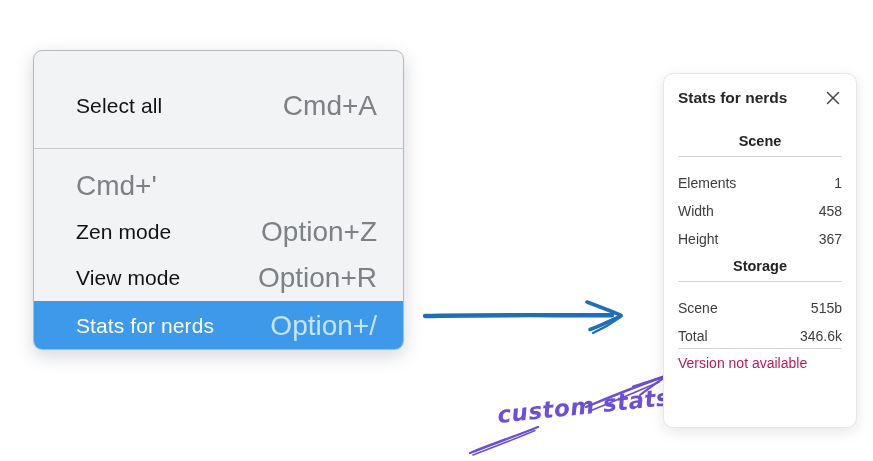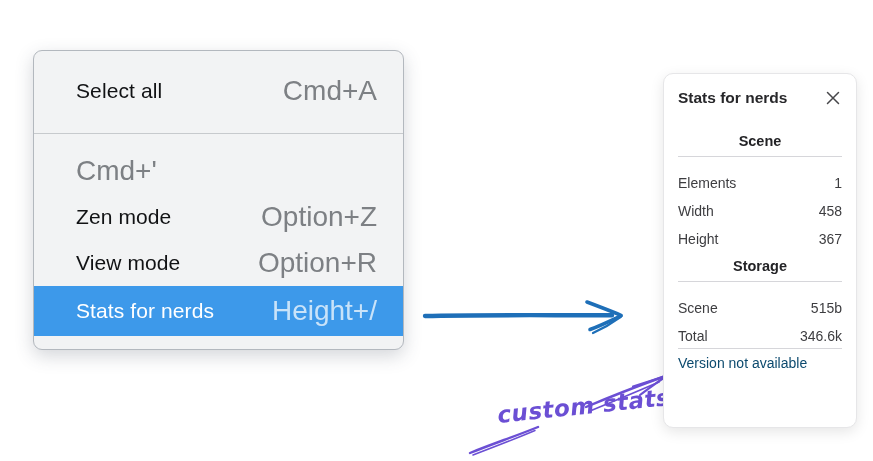--- a/index.html
+++ b/index.html
@@ -13,21 +13,21 @@
   .canvas { position: absolute; inset: 0; }
 
   
   .menu {
     position: absolute; left: 33px; top: 50px;
     width: 371px; height: 300px;
     background: #f2f3f4;
     border: 1px solid #b3b8be;
     border-radius: 9px;
     box-shadow: 0 6px 18px rgba(60,70,85,0.22);
-    padding: 12px 0 15px;
+    padding: 27px 0 15px;
     overflow: hidden;
   }
   .menu-item {
     height: 46px;
     display: flex; align-items: center; justify-content: space-between;
     padding: 0 26px 0 42px;
     cursor: default;
   }
   .menu-group-first .menu-item { height: 56px; }
   .menu-item .mi-label { font-size: 21px; color: #111214; letter-spacing: 0.1px; }
@@ -60,21 +60,21 @@
   .section-title {
     text-align: center; font-weight: bold; font-size: 14.5px;
     color: #232326; margin-top: 8px; height: 22px; line-height: 22px;
   }
   .section:first-of-type .section-title { margin-top: 20px; }
   .section-hr { border: none; border-top: 1px solid #d6d6da; margin: 4px 0 6px; }
   .stat-row {
     display: flex; align-items: flex-end; justify-content: space-between;
     height: 28px; font-size: 14px; color: #3d3d40;
   }
-  .section-note { margin-top: 6px; font-size: 14px; color: #0c4a6e; }
+  .section-note { margin-top: 6px; font-size: 14px; color: #be185d; }
 
   
   .overlay { position: absolute; inset: 0; width: 873px; height: 461px; pointer-events: none; }
   .annotation-text {
     position: absolute; left: 497px; top: 393px;
     font-family: "DejaVu Sans", sans-serif;
     font-style: italic; font-weight: bold;
     font-size: 23px; letter-spacing: 0.5px;
     color: var(--purple, #6b4fd4);
     transform: rotate(-6deg);
@@ -104,21 +104,21 @@
     <span class="mi-shortcut">Option+Z</span>
   </div>
 
   <div class="menu-item">
     <span class="mi-label">View mode</span>
     <span class="mi-shortcut">Option+R</span>
   </div>
 
   <div class="menu-item highlighted">
     <span class="mi-label">Stats for nerds</span>
-    <span class="mi-shortcut">Height+/</span>
+    <span class="mi-shortcut">Option+/</span>
   </div>
 </div>
     </div>
 
   <svg class="overlay" viewBox="0 0 873 461" fill="none" xmlns="http://www.w3.org/2000/svg">
 
     <g stroke="#1e6fb8" stroke-linecap="round" fill="none">
       <path d="M425 316 C 480 314.6, 555 315.4, 612 315.2" stroke-width="4.4"></path>
       <path d="M587 302 C 600 307, 612 311.5, 621 315.3" stroke-width="3.6"></path>
       <path d="M590 329.5 C 602 325, 613 319.5, 621 315.8" stroke-width="3.6"></path>

